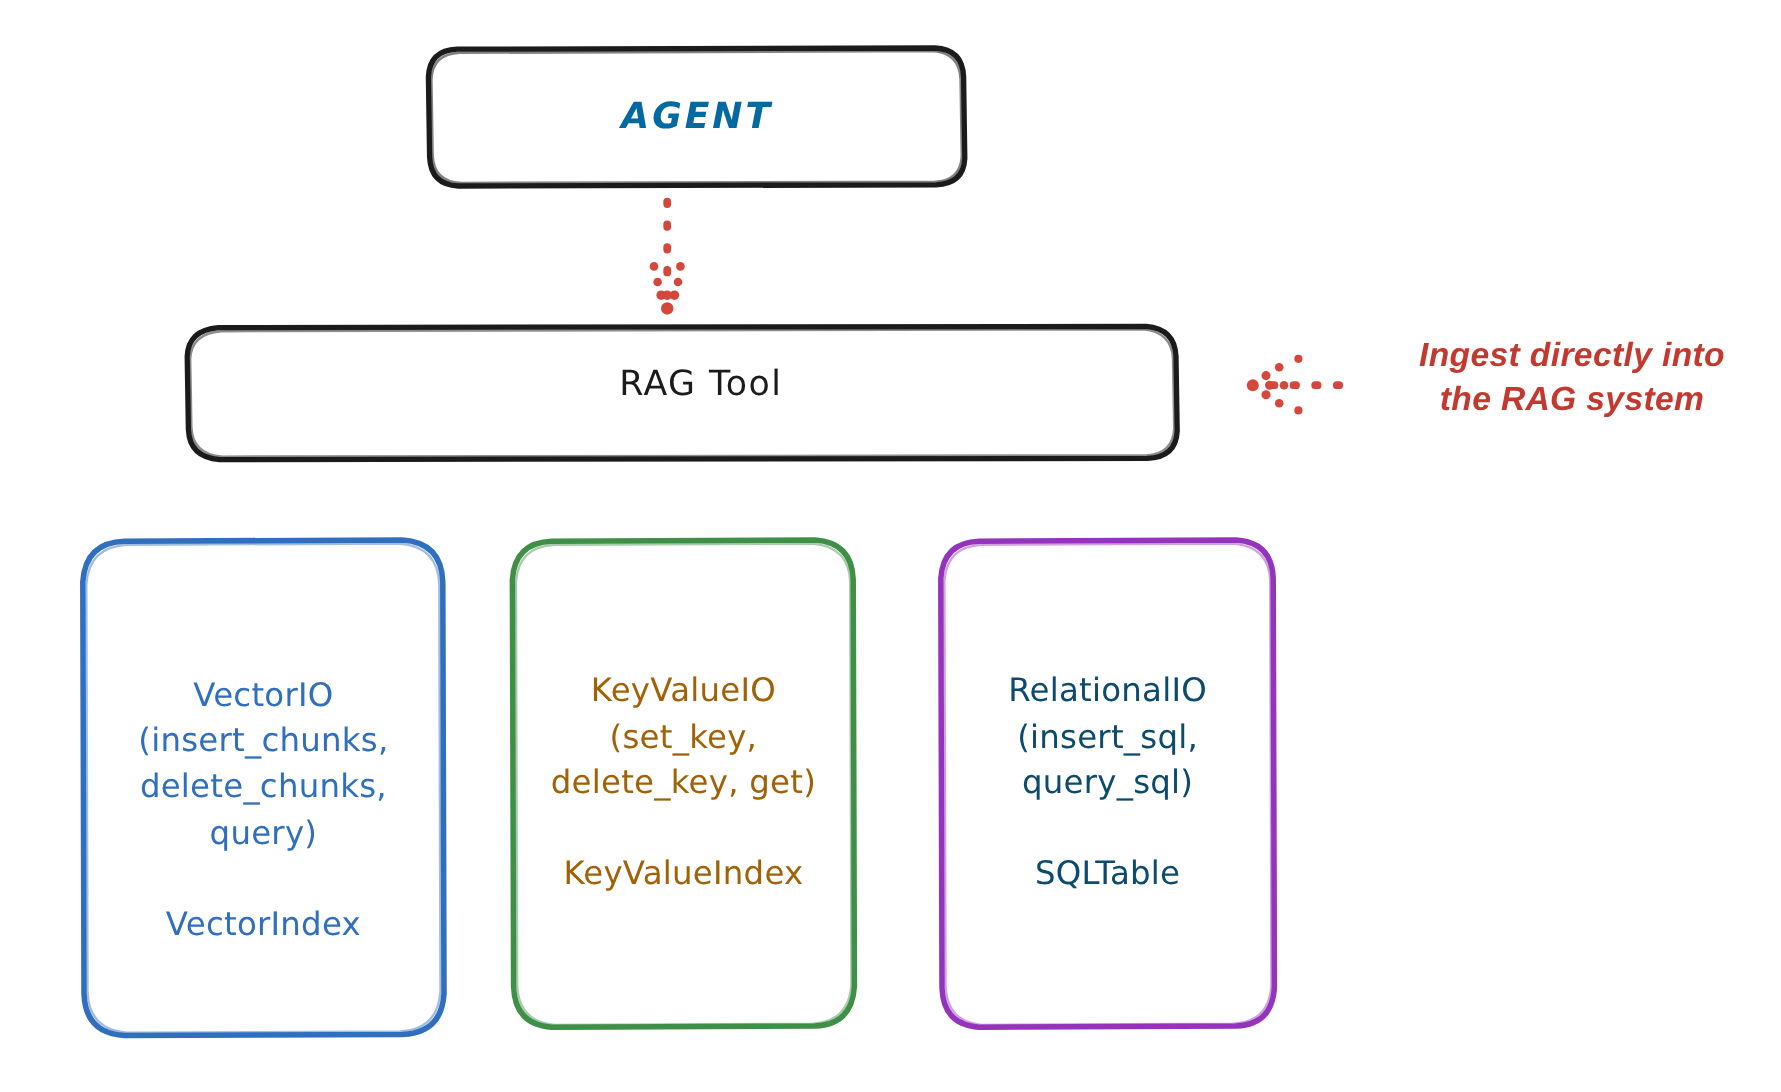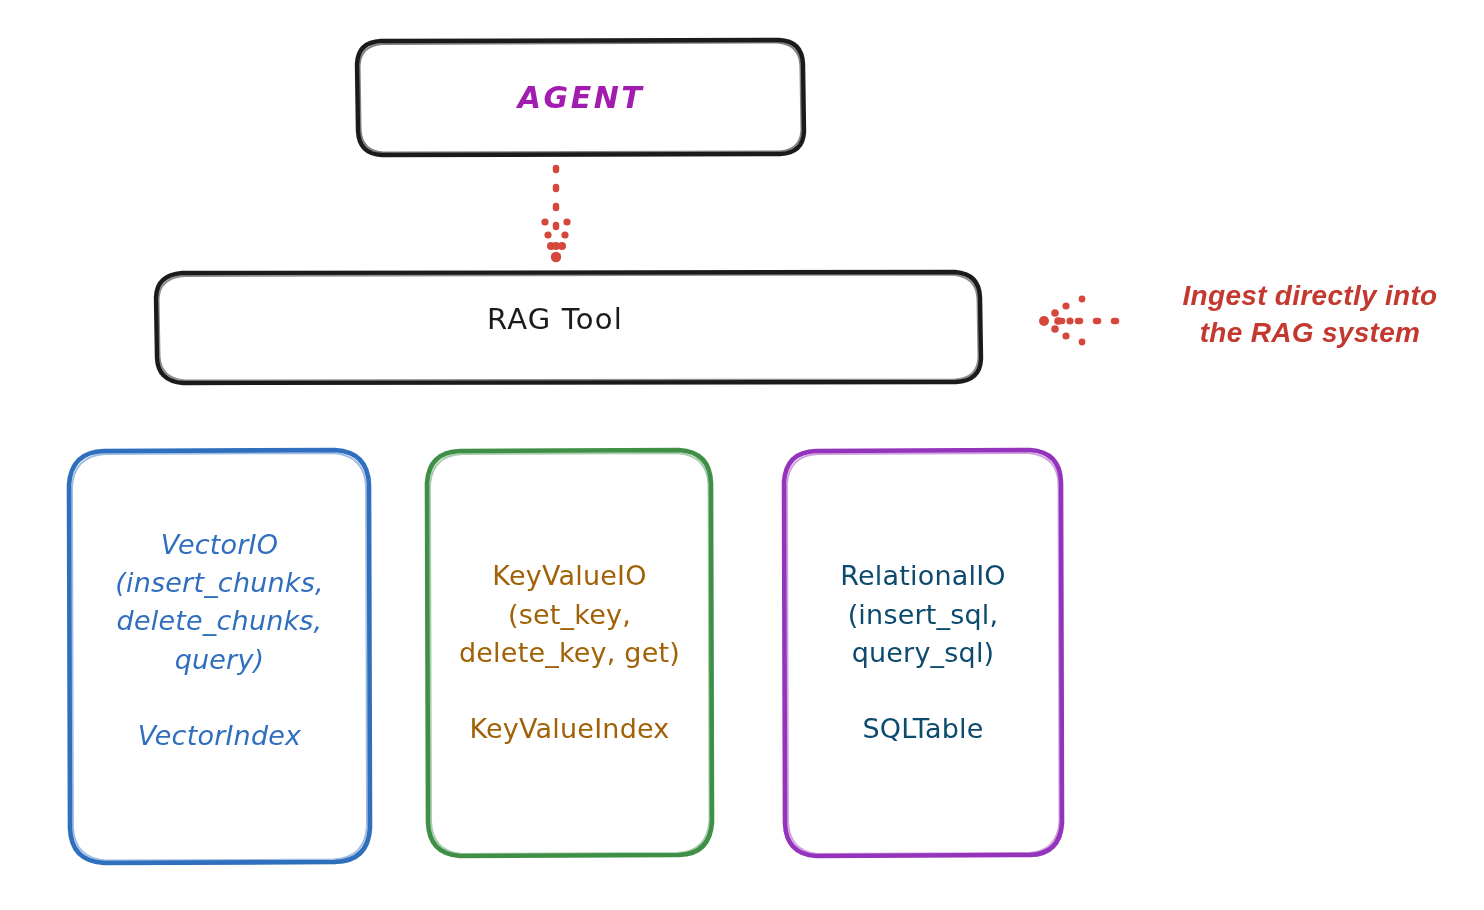--- a/index.html
+++ b/index.html
@@ -45,45 +45,44 @@
     top: 40px;
     width: 446px;
     height: 115px;
   }
   #node-agent .node-text {
     font-family: "DejaVu Sans", sans-serif;
     font-style: italic;
     font-weight: 700;
     font-size: 30px;
     letter-spacing: 2.5px;
-    color: #a21caf;
+    color: #0369a1;
   }
 
   
   #node-ragtool {
-    left: 143px;
+    left: 172px;
     top: 272px;
     width: 824px;
     height: 96px;
   }
   #node-ragtool .node-text {
     font-family: "DejaVu Sans", sans-serif;
     font-size: 29px;
     font-weight: 500;
     letter-spacing: 1.2px;
     color: #1b1b1b;
   }
 
   
   #node-vectorio {
     left: 70px;
-    top: 434px;
+    top: 469px;
     width: 299px;
     height: 413px;
-    font-style: italic;
   }
   #node-keyvalueio {
     left: 428px;
     top: 450px;
     width: 283px;
     height: 406px;
   }
   #node-relationalio {
     left: 785px;
     top: 450px;

